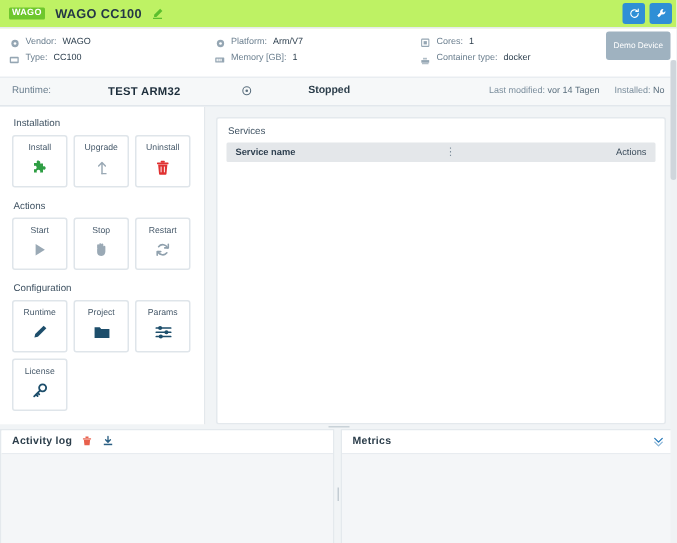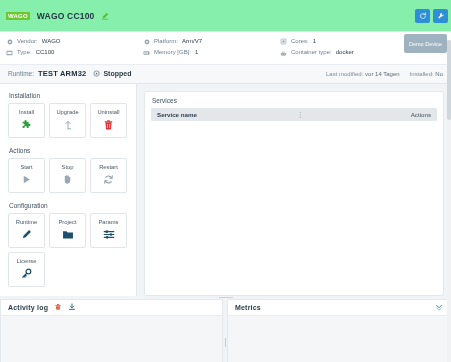--- a/index.html
+++ b/index.html
@@ -8,21 +8,21 @@
     width: 451px; height: 362px;
     overflow: hidden;
     background: #eef1f4;
     font-family: "Liberation Sans", sans-serif;
     -webkit-font-smoothing: antialiased;
   }
   .app { width: 451px; height: 362px; position: relative; background: #f1f4f6; }
 
   
   .titlebar {
-    height: 32px; background: #86efac;
+    height: 19px; background: #bef264;
     display: flex; align-items: center;
     padding: 0 3px 0 6px;
     border-bottom: 1px solid #e6eaee;
     position: relative;
   }
   .logo {
     font-size: 6px; font-weight: 700; letter-spacing: .2px;
     color: #ffffff; background: #6ec72d;
     padding: 1px 2px; border-radius: 1px; line-height: 1;
   }
@@ -60,21 +60,21 @@
     background: #9fb2c0; color: #ffffff;
     font-size: 5.5px; padding: 3px 5px;
     border-radius: 2px; height: 19px;
     display: flex; align-items: center;
   }
 
   
   .runtimebar {
     background: #f6f8f9; border-bottom: 1px solid #e2e7ec;
     height: 19px; display: flex; align-items: center;
-    padding: 0 8px 0 8px; position: relative;
+    padding: 0 8px 0 8px; position: relative; gap: 34px;
   }
   .rt-label { font-size: 6.5px; color: #6b7f8f; }
   .rt-name { font-size: 7.5px; font-weight: 700; color: #1d2e3b; margin-left: 4px; letter-spacing: .2px; }
   .rt-status-ico { margin-left: 7px; display: flex; align-items: center; }
   .rt-status { font-size: 7px; font-weight: 700; color: #2b3d4a; margin-left: 3px; }
   .rt-right { margin-left: auto; display: flex; gap: 10px; font-size: 6px; color: #7a8d9c; }
   .rt-right .v { color: #5a6e7d; }
 
   
   .main { display: flex; height: 212px; background: #f1f4f6; }

